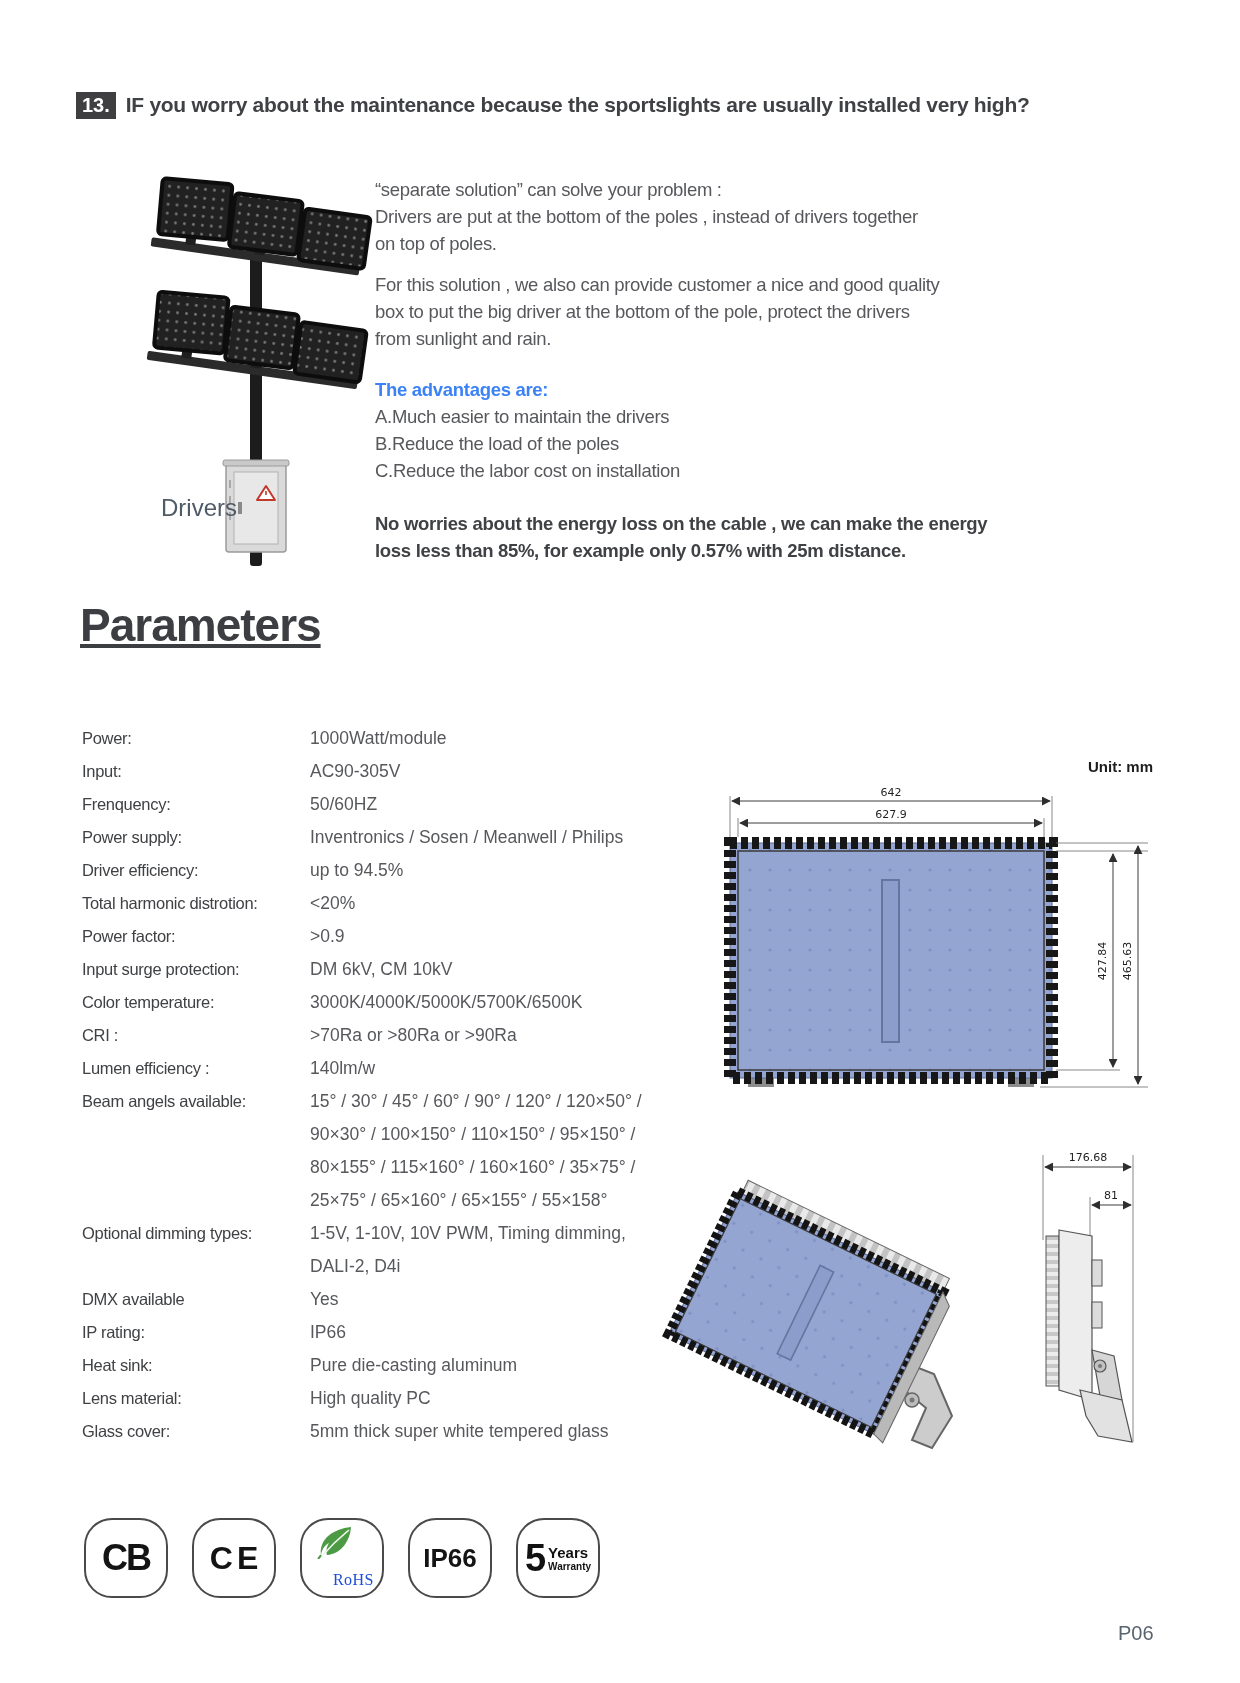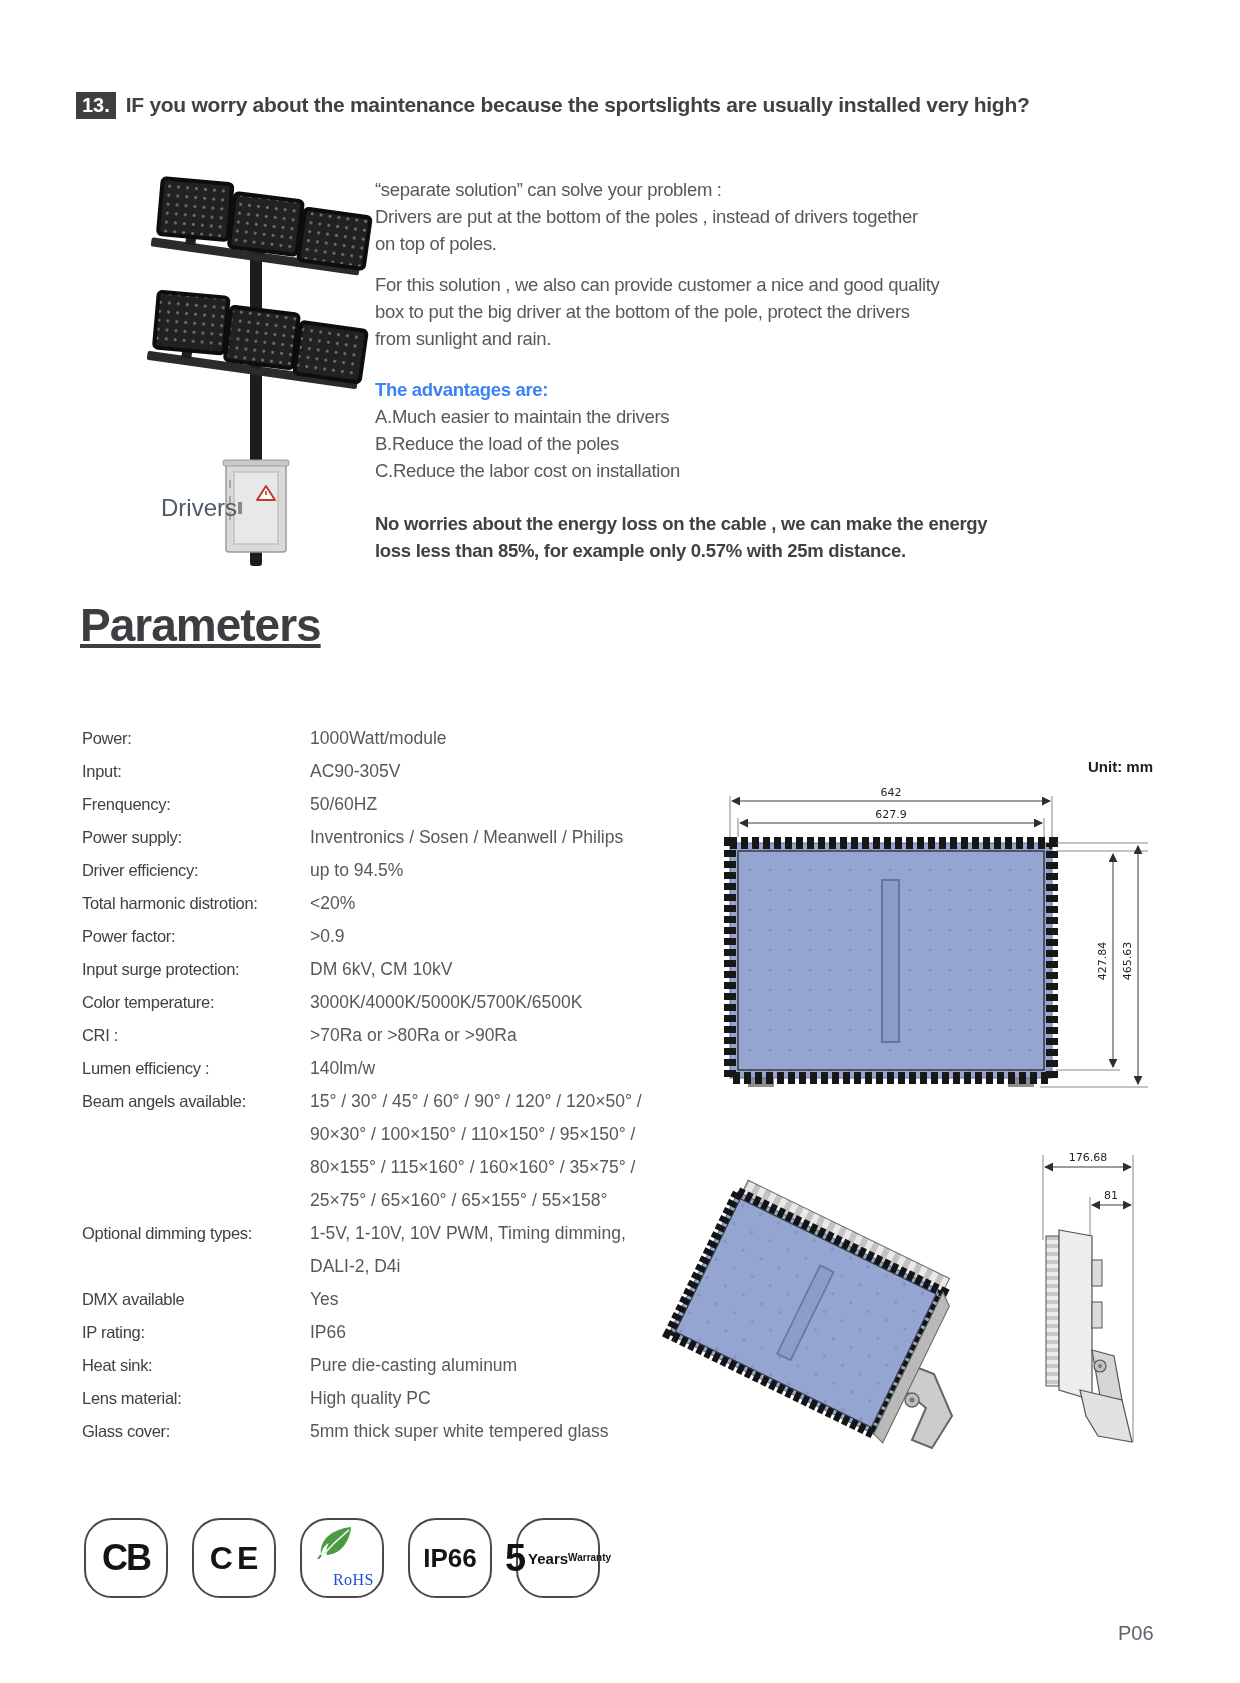--- a/index.html
+++ b/index.html
@@ -59,21 +59,21 @@
     width:84px; height:80px; border:2.5px solid #4a4a4a; border-radius:28px;
     display:flex; align-items:center; justify-content:center; background:#fff; position:relative;
   }
   .badge-cb-text { font-size:36px; font-weight:bold; color:#141414; letter-spacing:-2px; }
   .badge-ce-text { font-size:32px; font-weight:bold; color:#141414; letter-spacing:4px; padding-left:4px; }
   .leaf-svg { position:absolute; top:5px; left:13px; }
   .rohs-text { position:absolute; right:8px; bottom:7px; font-family:Liberation Serif, serif; font-size:16px; color:#1d4ed8; letter-spacing:0.5px;text-align:center; }
   .badge-ip-text { font-size:26px; font-weight:800; color:#141414; }
   .badge-warranty { gap:2px; }
   .w5 { font-size:38px; font-weight:bold; color:#111; line-height:1; }
-  .wcol { display:flex; flex-direction:row; align-items:flex-start; line-height:1; }
+  .wcol { display:flex; flex-direction:column; align-items:flex-start; line-height:1; }
   .wy { font-size:15px; font-weight:bold; color:#111; }
   .ww { font-size:10px; font-weight:bold; color:#111; margin-top:2px; }
 
   
   .page-num { position:absolute; left:1118px; top:1622px; font-size:20px; color:#5a646e; }
 </style>
 </head>
 <body>
 
 <div class="header">

